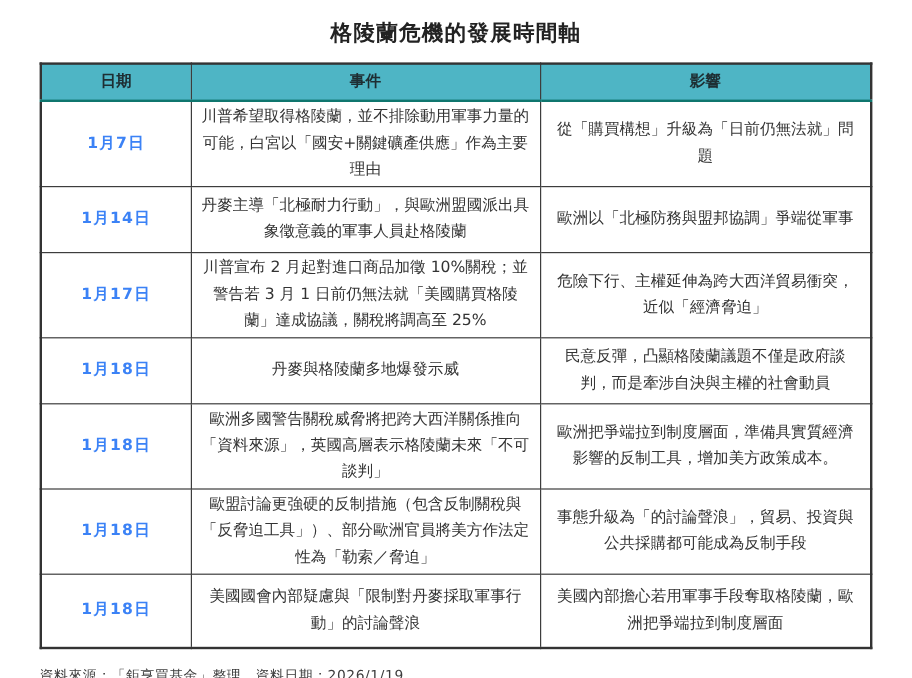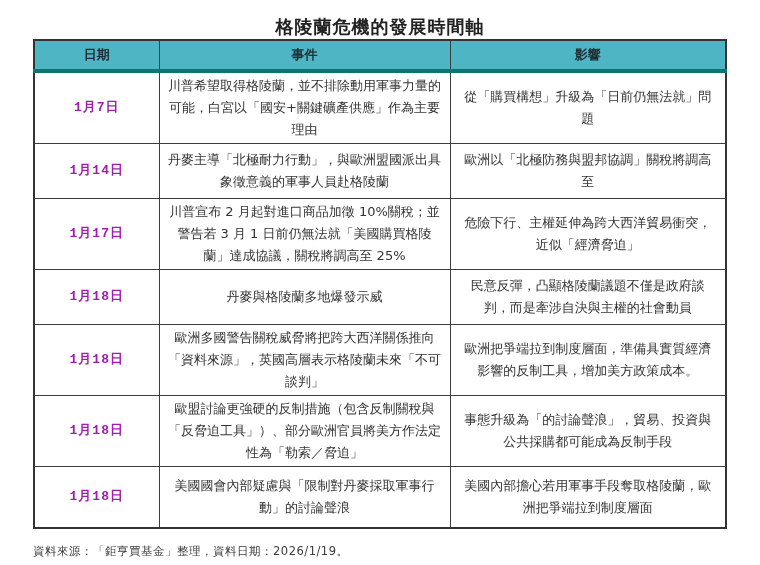--- a/index.html
+++ b/index.html
@@ -15,20 +15,21 @@
     width: 694px;
     margin: 0 auto;
     padding-top: 15px;
   }
   .title {
     text-align: center;
     font-size: 18px;
     font-weight: bold;
     color: #222222;
     letter-spacing: 1px;
+    margin-bottom: 13px;
   }
   table.timeline {
     width: 100%;
     border-collapse: collapse;
     table-layout: fixed;
     border: 2px solid #333333;
   }
   table.timeline th,
   table.timeline td {
     border: 1px solid #3d3d3d;
@@ -37,26 +38,26 @@
     font-size: 13px;
     line-height: 22px;
     padding: 2px 8px;
   }
   table.timeline th {
     background: #4eb5c5;
     color: #1e2e33;
     font-weight: bold;
     height: 31px;
     line-height: 16px;
-    border-bottom: 4px solid #0f766e;
+    border-bottom: 2px solid #0f766e;
   }
   col.c-date   { width: 125px; }
   col.c-event  { width: 291px; }
   col.c-impact { width: 276px; }
-  td.date-cell { font-weight: bold; color: #a21caf; letter-spacing: 1px; font-family: Liberation Mono, monospace; }
+  td.date-cell { font-weight: bold; color: #3b82f6; letter-spacing: 1px; }
   tbody tr:nth-child(1) { height: 67px; }
   tbody tr:nth-child(2) { height: 55px; }
   tbody tr:nth-child(3) { height: 67px; }
   tbody tr:nth-child(4) { height: 55px; }
   tbody tr:nth-child(5) { height: 68px; }
   tbody tr:nth-child(6) { height: 67px; }
   tbody tr:nth-child(7) { height: 61px; }
   .source-note {
     margin-top: 15px;
     font-size: 11.5px;
@@ -87,21 +88,21 @@
     </thead>
     <tbody>
       <tr>
         <td class="date-cell">1月7日</td>
         <td class="event-cell">川普希望取得格陵蘭，並不排除動用軍事力量的可能，白宮以「國安+關鍵礦產供應」作為主要理由</td>
         <td class="impact-cell">從「購買構想」升級為「日前仍無法就」問題</td>
       </tr>
       <tr>
         <td class="date-cell">1月14日</td>
         <td class="event-cell">丹麥主導「北極耐力行動」，與歐洲盟國派出具象徵意義的軍事人員赴格陵蘭</td>
-        <td class="impact-cell">歐洲以「北極防務與盟邦協調」關稅將調高至</td>
+        <td class="impact-cell">歐洲以「北極防務與盟邦協調」爭端從軍事</td>
       </tr>
       <tr>
         <td class="date-cell">1月17日</td>
         <td class="event-cell">川普宣布 2 月起對進口商品加徵 10%關稅；並警告若 3 月 1 日前仍無法就「美國購買格陵蘭」達成協議，關稅將調高至 25%</td>
         <td class="impact-cell">危險下行、主權延伸為跨大西洋貿易衝突，近似「經濟脅迫」</td>
       </tr>
       <tr>
         <td class="date-cell">1月18日</td>
         <td class="event-cell">丹麥與格陵蘭多地爆發示威</td>
         <td class="impact-cell">民意反彈，凸顯格陵蘭議題不僅是政府談判，而是牽涉自決與主權的社會動員</td>

